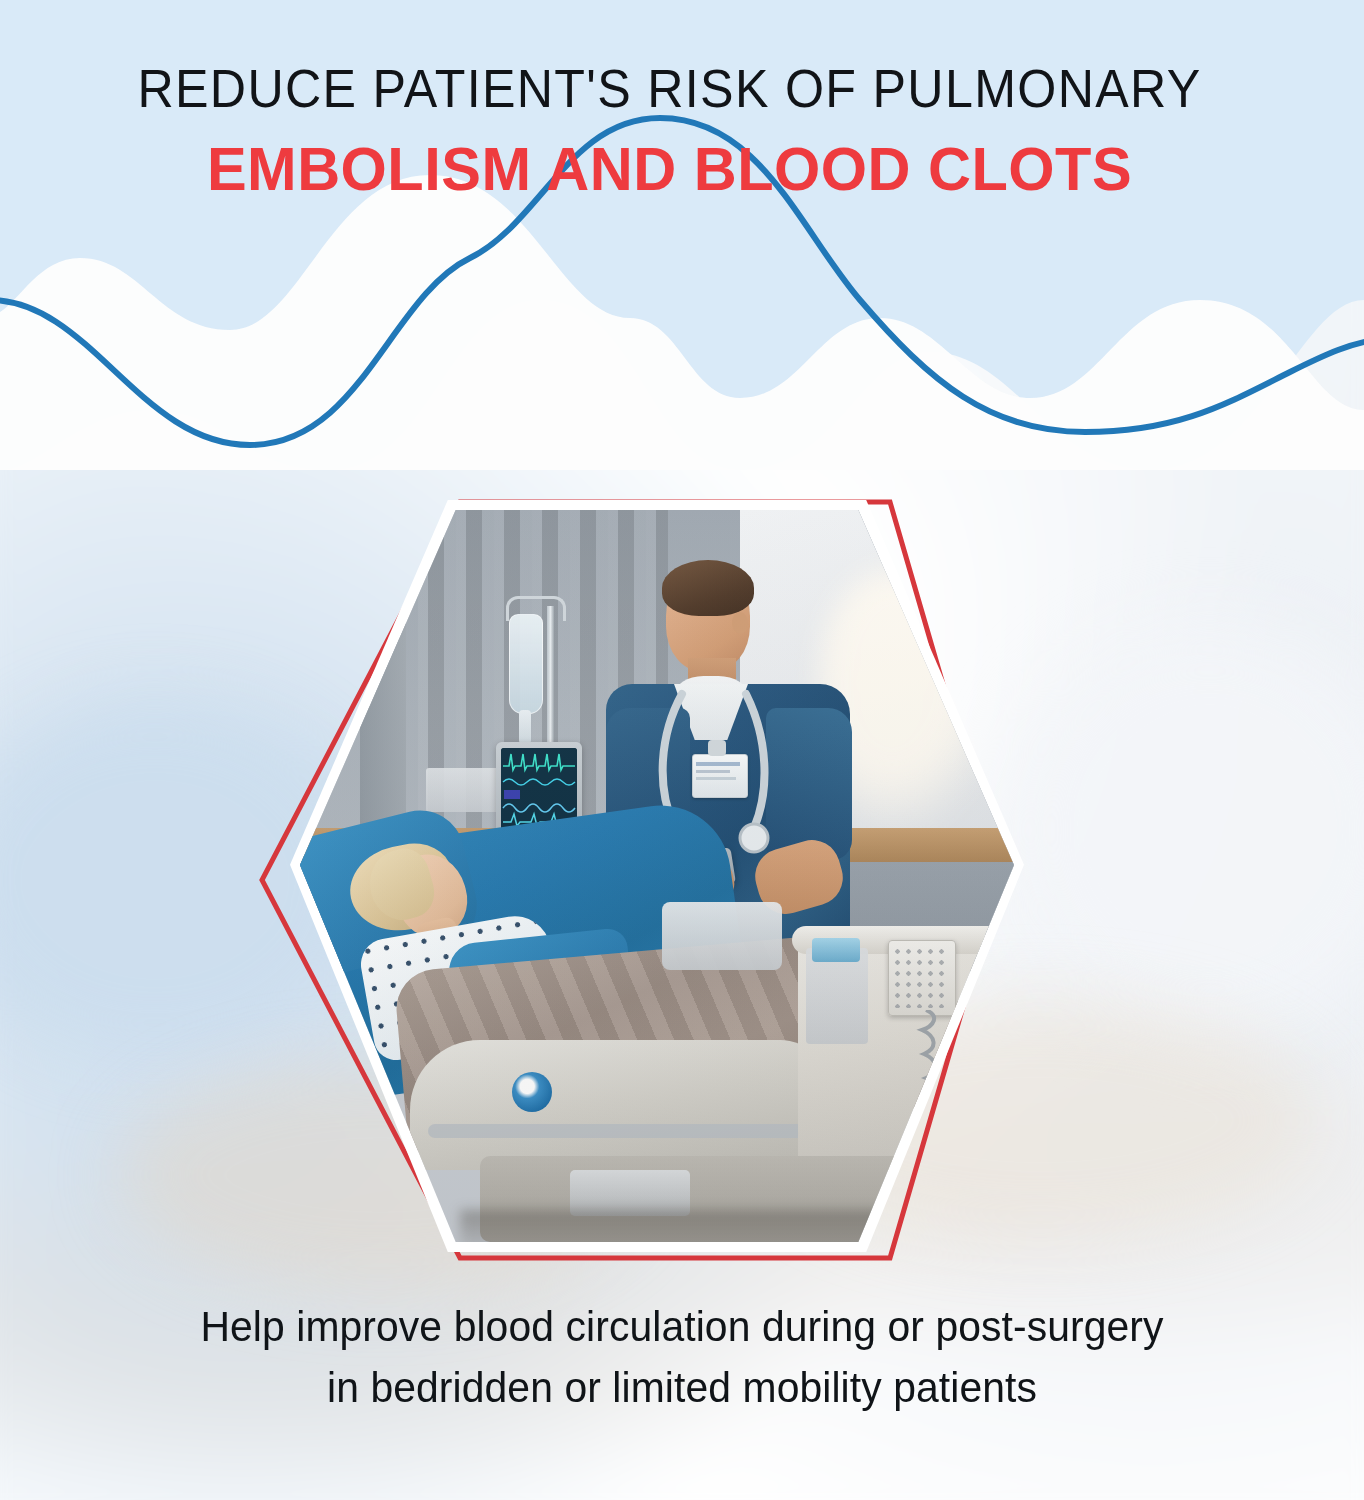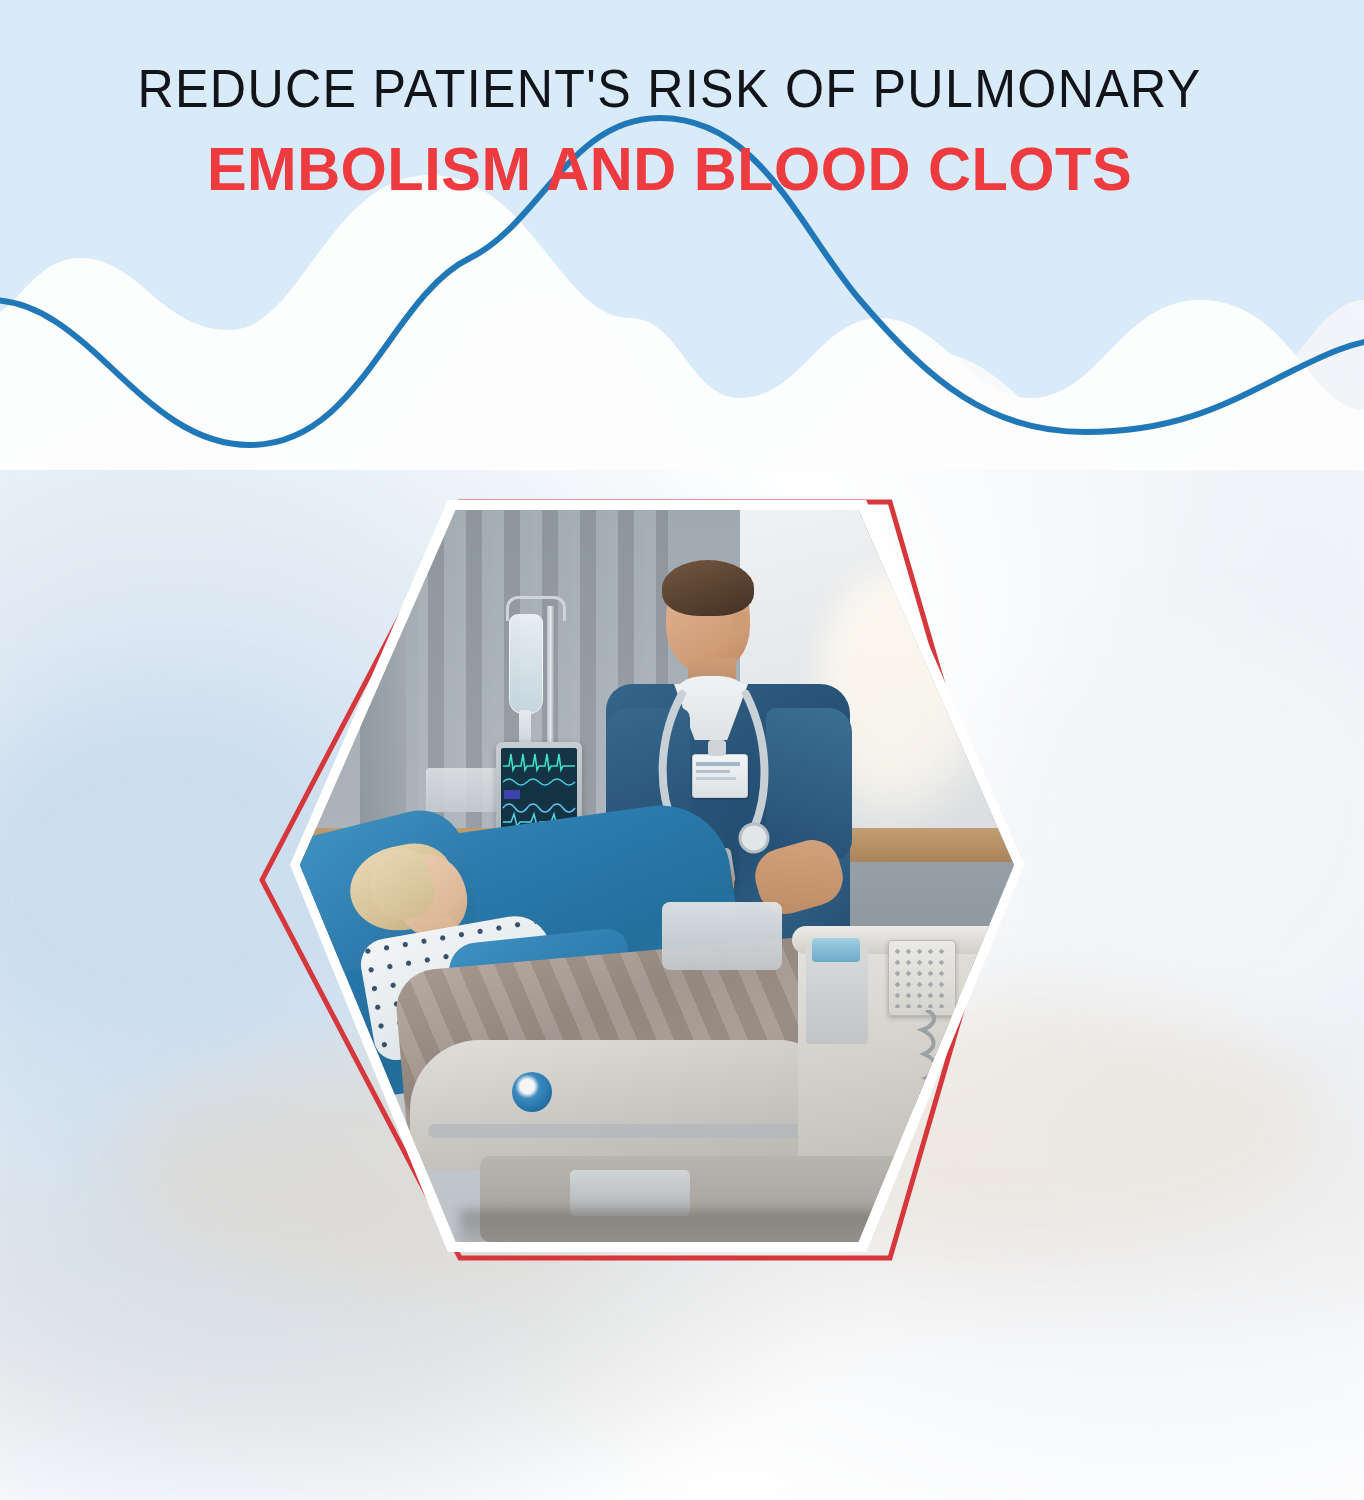--- a/index.html
+++ b/index.html
@@ -322,14 +322,18 @@
                   background:linear-gradient(180deg,rgba(90,86,80,.45),rgba(90,86,80,.1));filter:blur(6px);"></div>
 
       <div class="ph" style="left:362px;top:392px;width:120px;height:68px;border-radius:8px;
                   background:linear-gradient(180deg,#e7eaec,#c7ccd0);opacity:.95;"></div>
 
       <div class="ph" style="left:0;top:0;width:714px;height:732px;
                   background:linear-gradient(180deg,rgba(255,255,255,.06),rgba(0,0,0,.05));"></div>
     </div>
   </div>
 
+  <div class="caption">
+    <div>Help improve blood circulation during or post-surgery</div>
+    <div>in bedridden or limited mobility patients</div>
+  </div>
 
 </div>
 
 </body></html>

